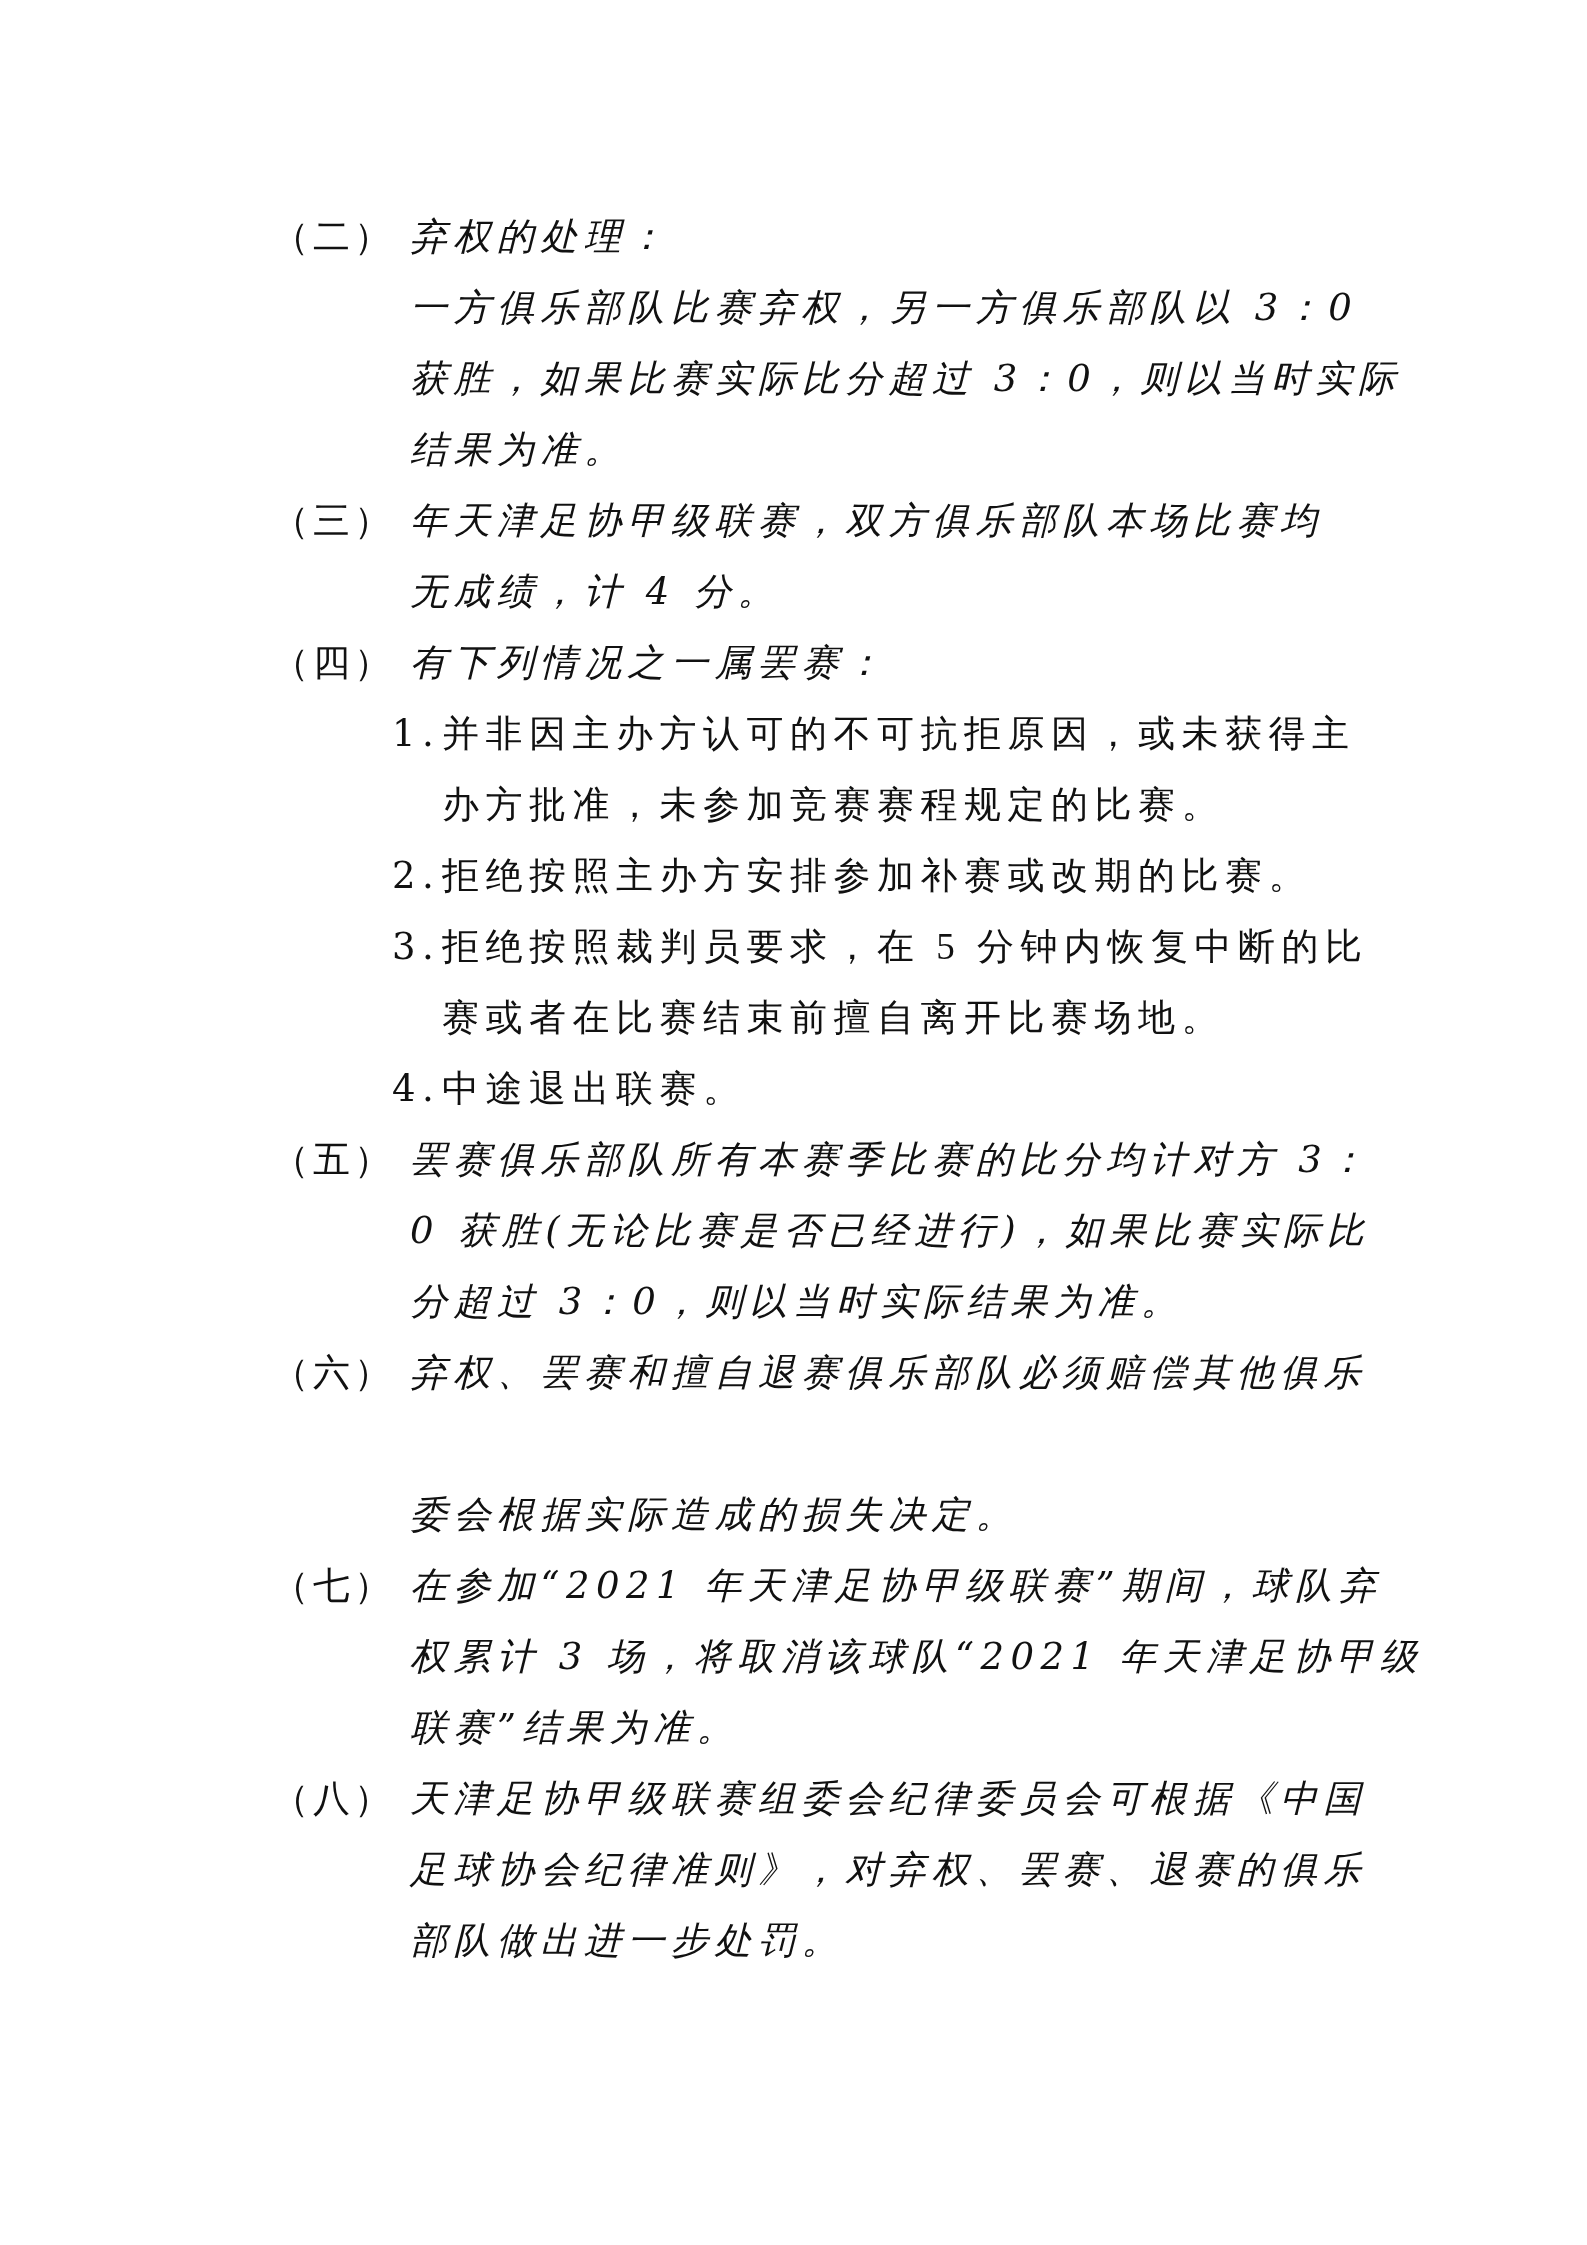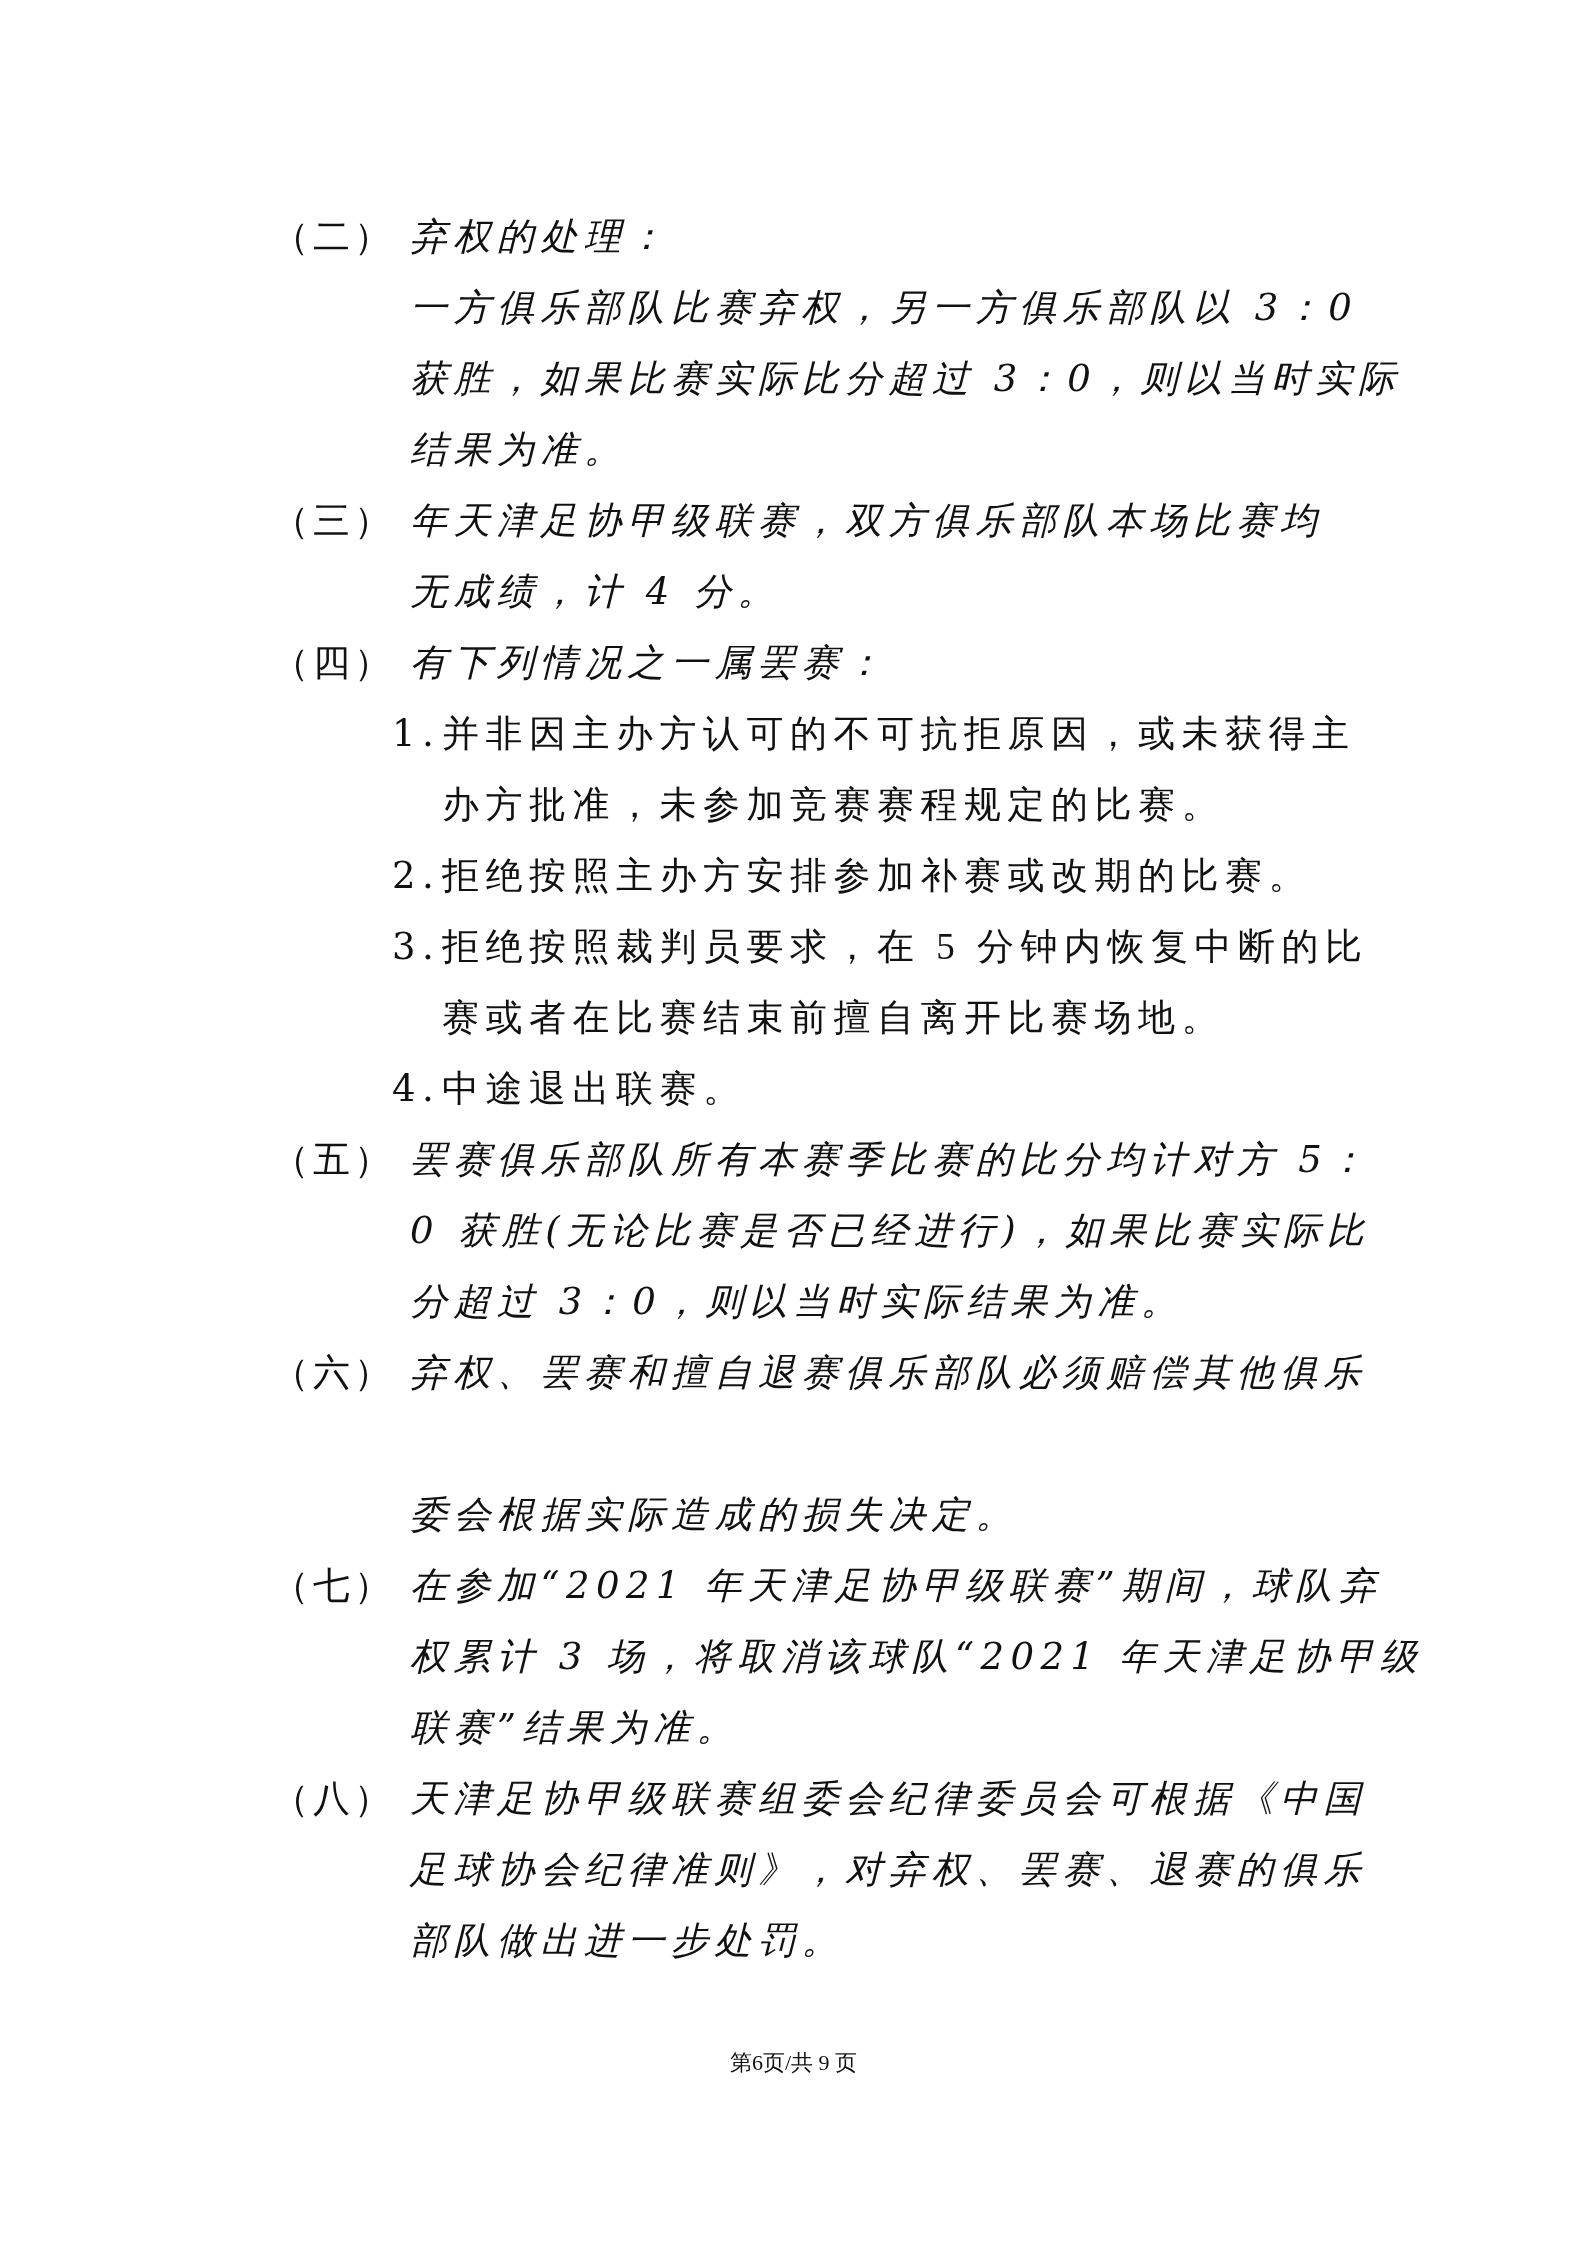--- a/index.html
+++ b/index.html
@@ -53,32 +53,31 @@
   <div class="line sub" style="top:854px">拒绝按照主办方安排参加补赛或改期的比赛。</div>
 
   <div class="line num" style="top:925px">3.</div>
   <div class="line sub" style="top:925px">拒绝按照裁判员要求，在 5 分钟内恢复中断的比</div>
   <div class="line sub" style="top:996px">赛或者在比赛结束前擅自离开比赛场地。</div>
 
   <div class="line num" style="top:1067px">4.</div>
   <div class="line sub" style="top:1067px">中途退出联赛。</div>
 
   <div class="line label" style="top:1138px">（五）</div>
-  <div class="line body" style="top:1138px">罢赛俱乐部队所有本赛季比赛的比分均计对方 5：</div>
+  <div class="line body" style="top:1138px">罢赛俱乐部队所有本赛季比赛的比分均计对方 3：</div>
   <div class="line body" style="top:1209px">0 获胜(无论比赛是否已经进行)，如果比赛实际比</div>
   <div class="line body" style="top:1280px">分超过 3：0，则以当时实际结果为准。</div>
 
   <div class="line label" style="top:1351px">（六）</div>
   <div class="line body" style="top:1351px">弃权、罢赛和擅自退赛俱乐部队必须赔偿其他俱乐</div>
   <div class="line body" style="top:1493px">委会根据实际造成的损失决定。</div>
 
   <div class="line label" style="top:1564px">（七）</div>
   <div class="line body" style="top:1564px">在参加“2021 年天津足协甲级联赛”期间，球队弃</div>
   <div class="line body" style="top:1635px">权累计 3 场，将取消该球队“2021 年天津足协甲级</div>
   <div class="line body" style="top:1706px">联赛”结果为准。</div>
 
   <div class="line label" style="top:1777px">（八）</div>
   <div class="line body" style="top:1777px">天津足协甲级联赛组委会纪律委员会可根据《中国</div>
   <div class="line body" style="top:1848px">足球协会纪律准则》，对弃权、罢赛、退赛的俱乐</div>
   <div class="line body" style="top:1919px">部队做出进一步处罚。</div>
 
-  <div class="footer">第6页/共 9 页</div>
 </div>
 
 </body></html>

